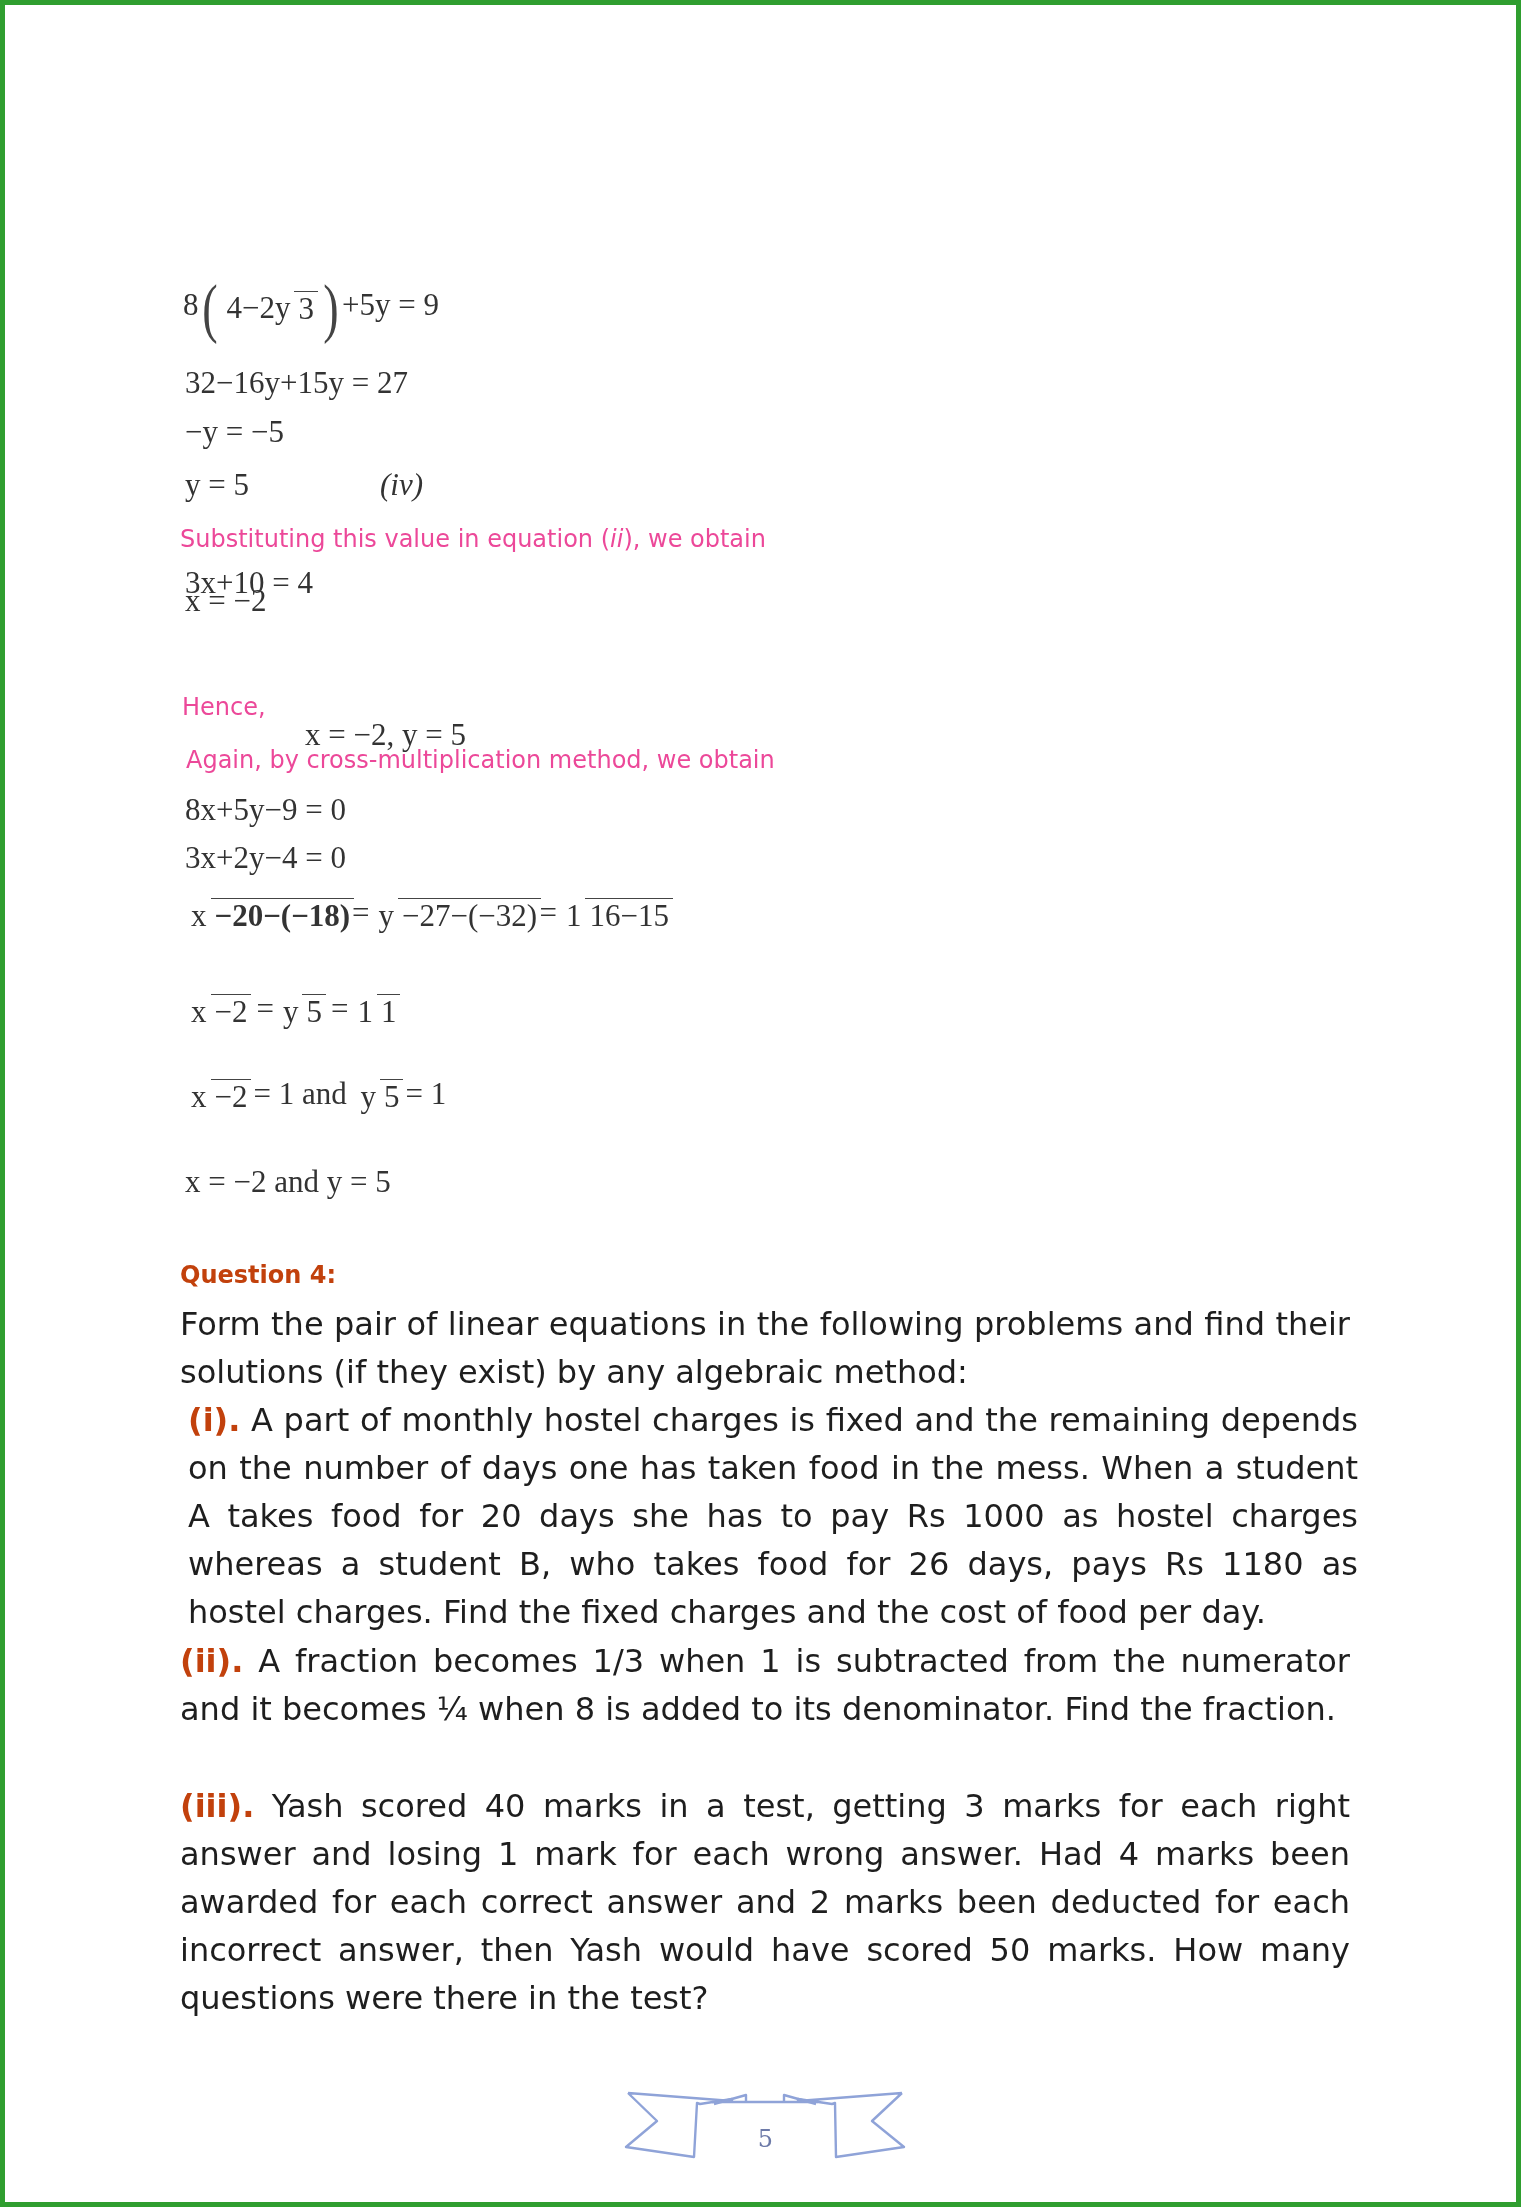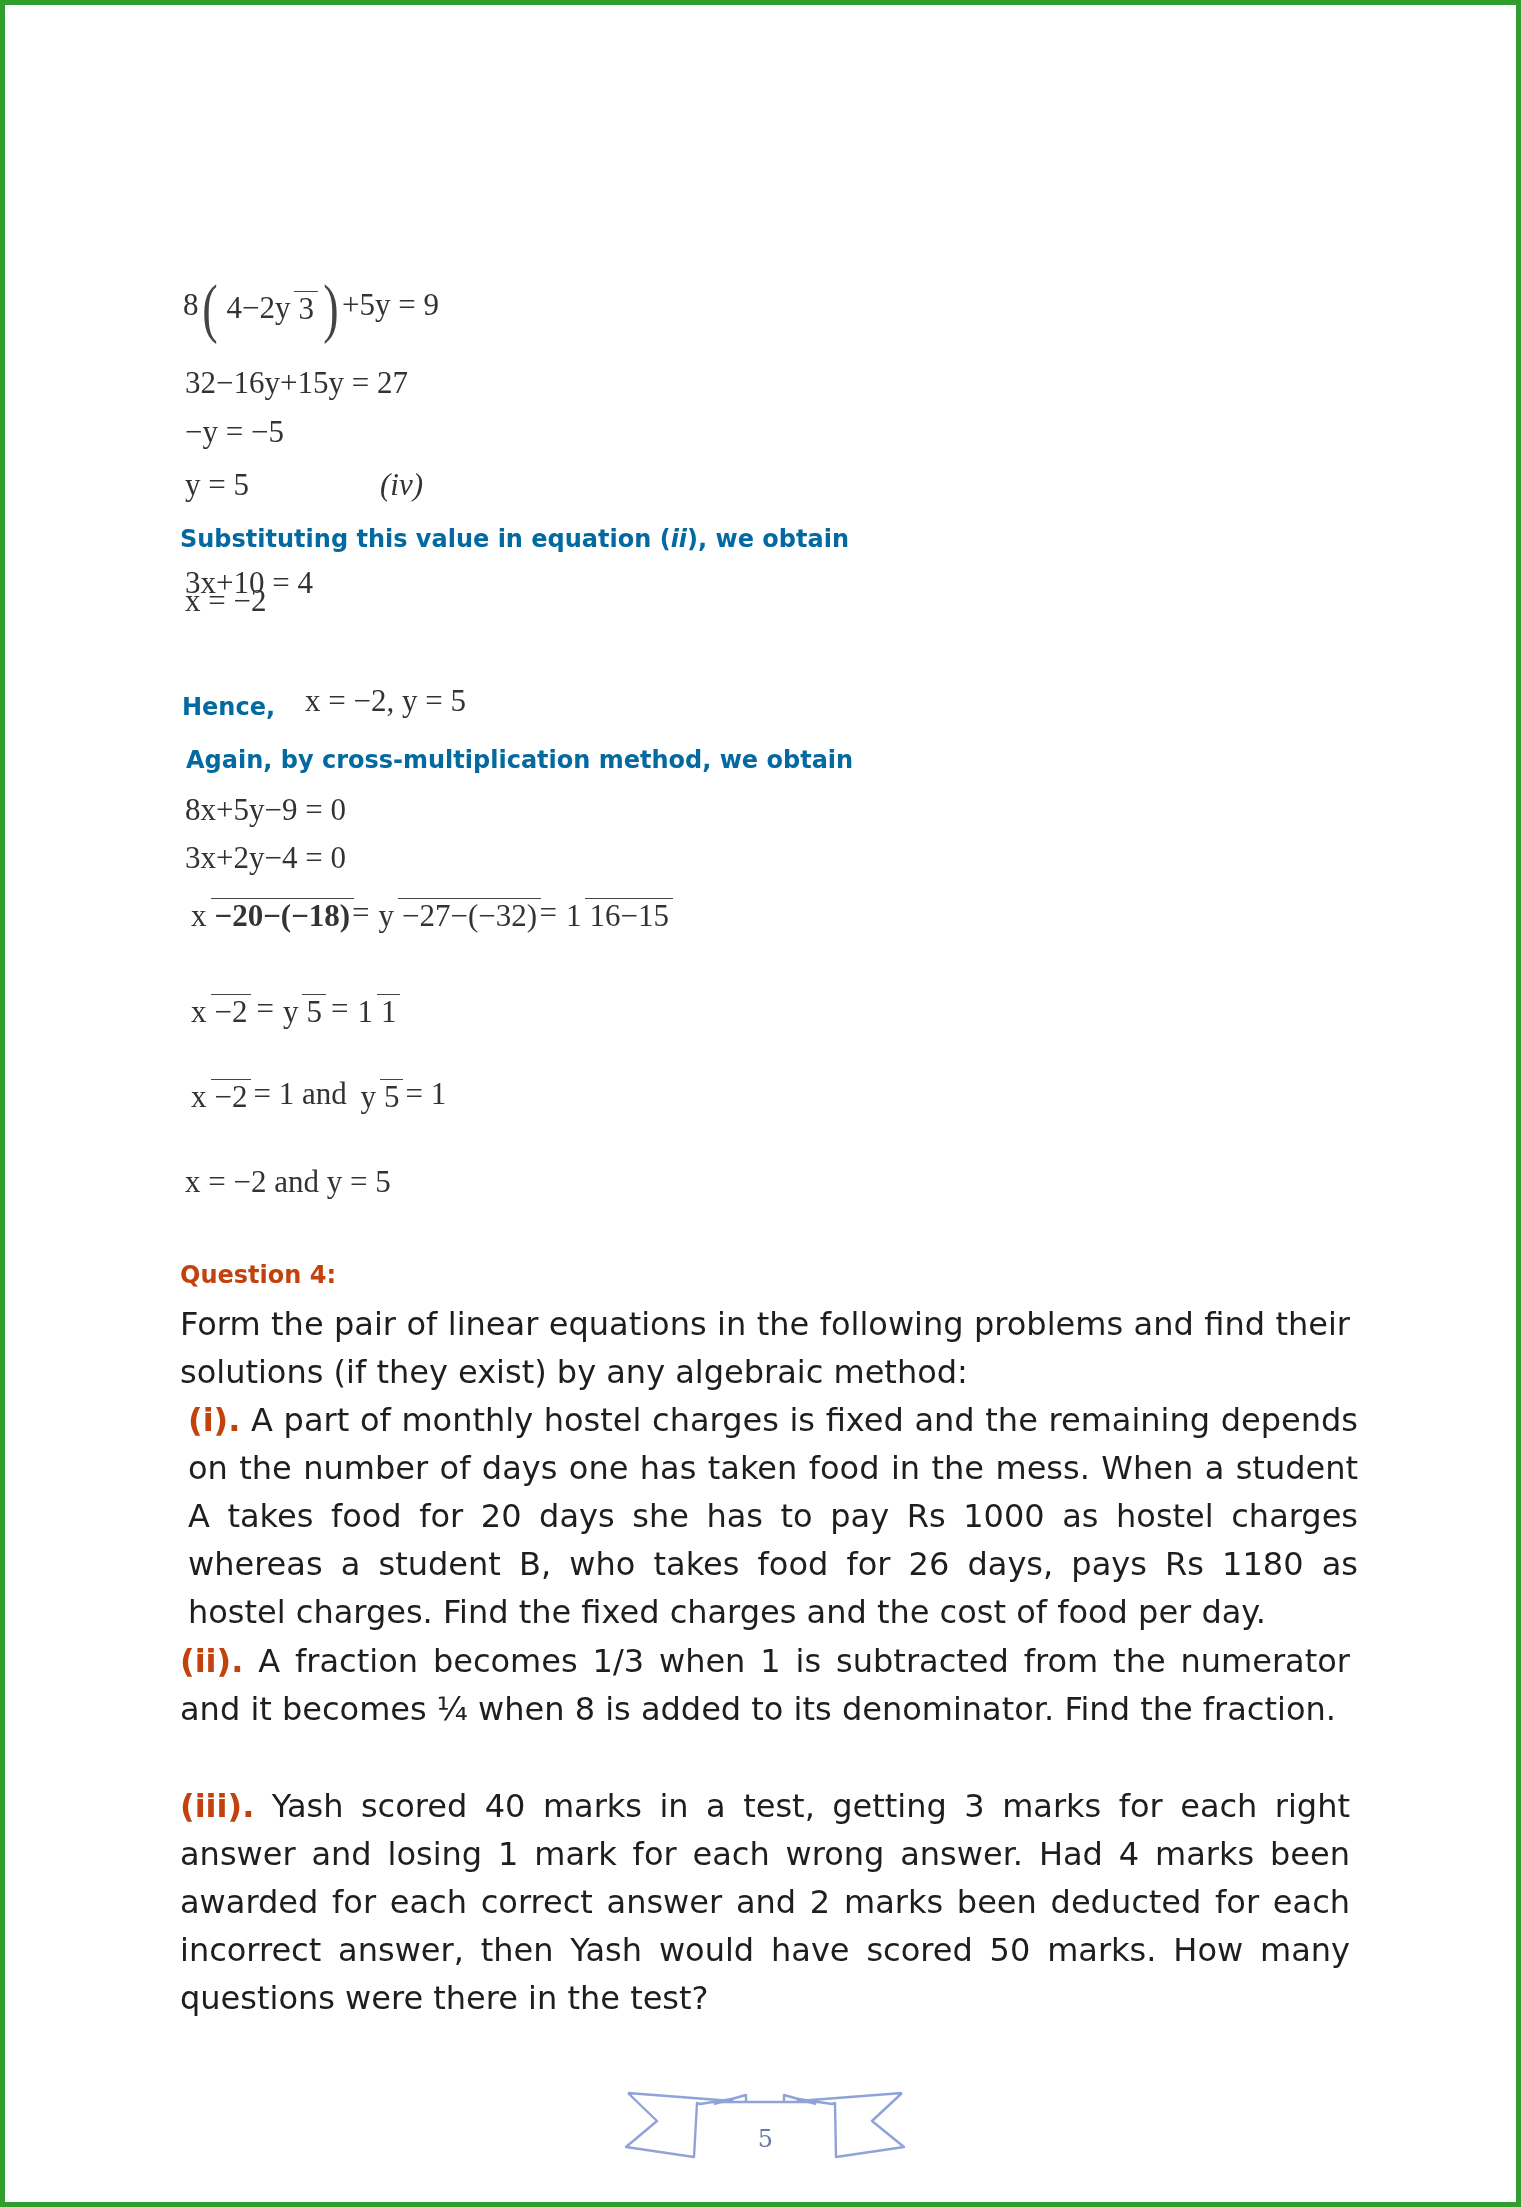--- a/index.html
+++ b/index.html
@@ -3,22 +3,22 @@
 <meta charset="utf-8">
 <style>
   html, body { margin: 0; padding: 0; background: #ffffff; }
   body { width: 1521px; height: 2207px; position: relative; overflow: hidden; }
   .page {
     position: absolute; left: 0; top: 0; width: 1521px; height: 2207px;
     box-sizing: border-box; border: 5px solid #2f9e2f; background: #fff;
   }
   .abs { position: absolute; }
   .txt {
-    font-family: "DejaVu Sans", sans-serif; font-size: 24px; color: #0369a1;
-    line-height: 34px; white-space: nowrap; font-weight: bold;
+    font-family: "DejaVu Sans", sans-serif; font-size: 24px; color: #ec4899;
+    line-height: 34px; white-space: nowrap;
   }
   .math {
     font-family: "Liberation Serif", serif; font-size: 31px; color: #333;
     line-height: 36px; white-space: nowrap;
   }
   .red { color: #c2410c; font-weight: bold; }
   .frac { display: inline-flex; flex-direction: row; align-items: center; vertical-align: middle; margin: 0 2px; }
   .frac .num { line-height: 34px; padding: 0 4px; }
   .frac .den { line-height: 34px; padding: 0 4px; border-top: 1.6px solid #444; }
   .op { margin: 0 3px; }
@@ -54,21 +54,21 @@
   </div>
 
   <div class="abs txt" style="left:175px; top:517px;">
     <span>Substituting this value in equation (</span><i>ii</i><span>), we obtain</span>
   </div>
 
   <div class="abs math" style="left:180px; top:560px;">3x+10 = 4</div>
   <div class="abs math" style="left:180px; top:578px;">x = −2</div>
 
   <div class="abs txt" style="left:177px; top:685px;">Hence,</div>
-  <div class="abs math" style="left:300px; top:678px;text-align:center;">x = −2, y = 5</div>
+  <div class="abs math" style="left:300px; top:712px;text-align:center;">x = −2, y = 5</div>
 
   <div class="abs txt" style="left:181px; top:738px;">Again, by cross-multiplication method, we obtain</div>
 
   <div class="abs math" style="left:180px; top:787px;">8x+5y−9 = 0</div>
   <div class="abs math" style="left:180px; top:835px;">3x+2y−4 = 0</div>
 
   <div class="abs math" style="left:180px; top:890px;">
     <span class="frac" style="width:160px;">
         <span class="num">x</span>
         <span class="den" style="align-self:stretch;text-align:center;font-weight:bold;">−20−(−18)</span>

